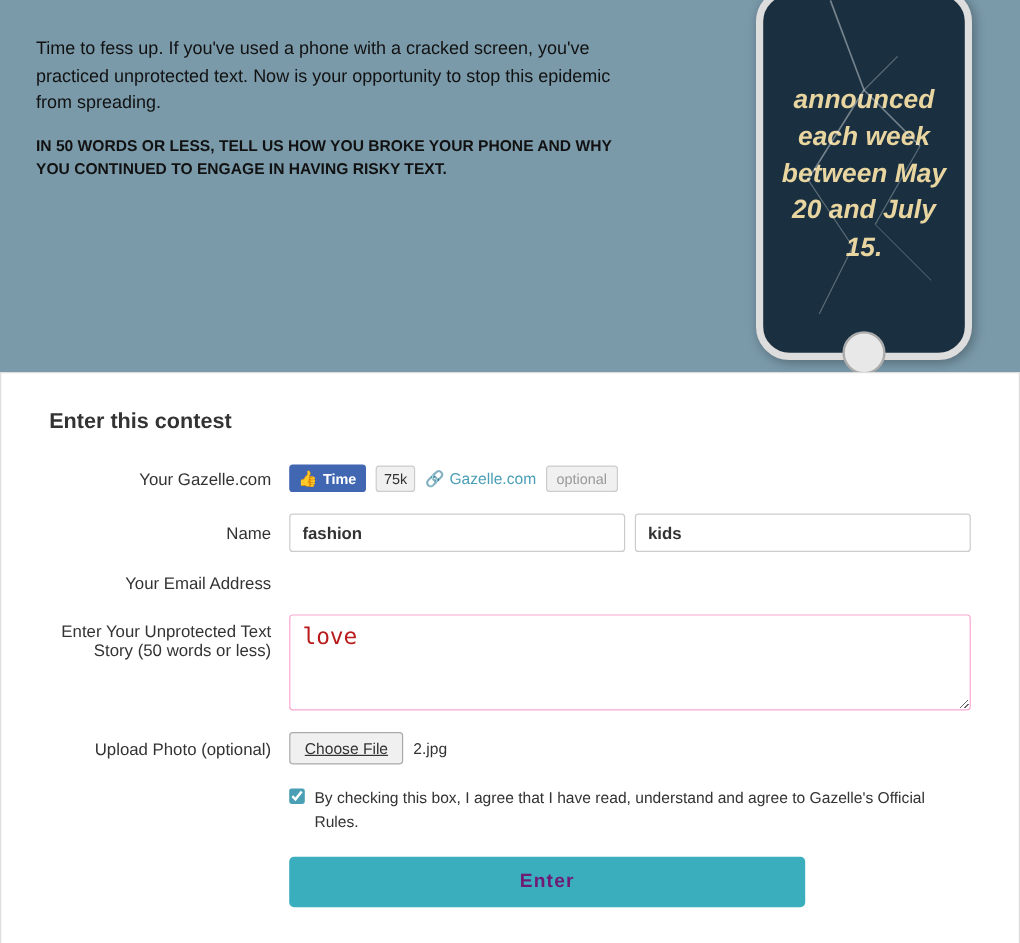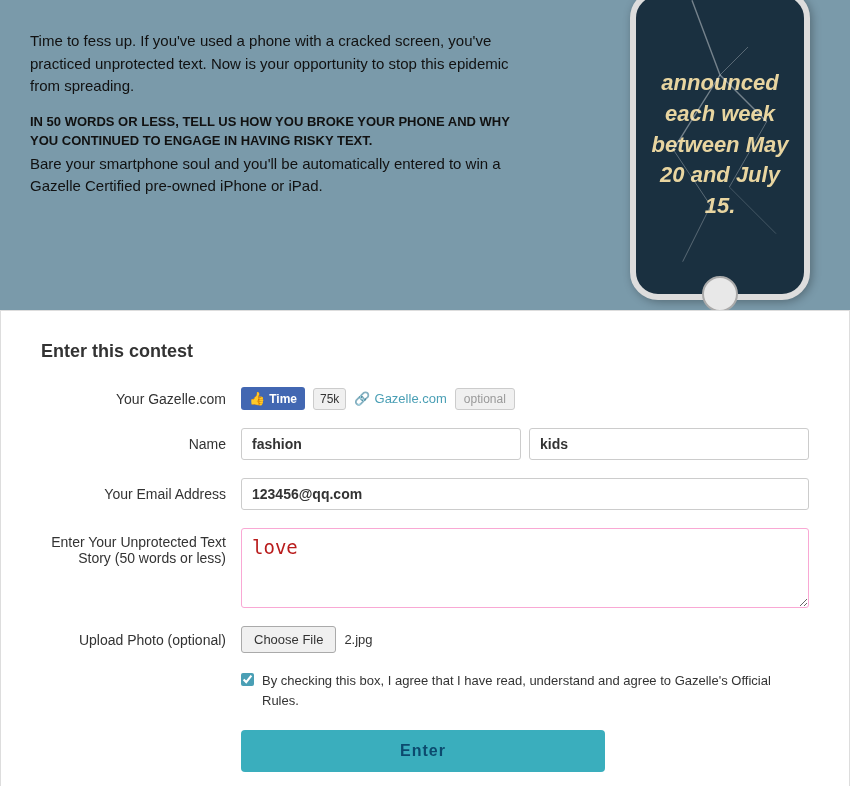--- a/index.html
+++ b/index.html
@@ -223,20 +223,21 @@
     }
 
     .choose-file-btn {
       background: #f0f0f0;
       border: 1px solid #aaa;
       border-radius: 3px;
       padding: 5px 12px;
       font-size: 13px;
       cursor: pointer;
       color: #333;
+      text-decoration: underline;
     }
 
     .file-name {
       font-size: 13px;
       color: #333;
     }
 
     
     .checkbox-row {
       display: flex;
@@ -258,25 +259,25 @@
       line-height: 1.5;
     }
 
     
     .enter-btn-row {
       margin-left: 200px;
     }
 
     .enter-btn {
       background: #3aaebd;
-      color: #0c4a6e;
+      color: #701a75;
       border: none;
       border-radius: 4px;
       padding: 12px 0;
-      width: 364px;
+      width: 430px;
       font-size: 16px;
       font-weight: bold;
       cursor: pointer;
       letter-spacing: 1px;
     }
 
     
     .crack-overlay {
       position: absolute;
       top: 0; left: 0;
@@ -287,21 +288,20 @@
   </style>
 </head>
 <body>
 
 <div class="page-wrapper">
 
   <div class="hero">
     <div class="hero-text">
       <p>Time to fess up. If you've used a phone with a cracked screen, you've practiced unprotected text. Now is your opportunity to stop this epidemic from spreading.</p>
       <p class="bold-text">IN 50 WORDS OR LESS, TELL US HOW YOU BROKE YOUR PHONE AND WHY YOU CONTINUED TO ENGAGE IN HAVING RISKY TEXT.</p>
-      <p>Bare your smartphone soul and you'll be automatically entered to win a Gazelle Certified pre-owned iPhone or iPad.</p>
     </div>
 
     <div class="phone-container">
       <div class="phone-body">
         <div class="phone-screen-text">announced each week between May 20 and July 15.</div>
 
         <svg class="crack-overlay" viewBox="0 0 180 310">
           <line x1="60" y1="0" x2="90" y2="80" stroke="rgba(255,255,255,0.4)" stroke-width="1.5"></line>
           <line x1="90" y1="80" x2="40" y2="160" stroke="rgba(255,255,255,0.4)" stroke-width="1.5"></line>
           <line x1="90" y1="80" x2="140" y2="130" stroke="rgba(255,255,255,0.4)" stroke-width="1.5"></line>
@@ -338,21 +338,20 @@
     <div class="form-row">
       <div class="form-label">Name</div>
       <div class="name-inputs">
         <input type="text" class="form-input" value="fashion" style="">
         <input type="text" class="form-input" value="kids" style="">
       </div>
     </div>
 
     <div class="form-row">
       <div class="form-label">Your Email Address</div>
-      <input type="email" class="form-input" value="123456@qq.com" style="">
     </div>
 
     <div class="form-row">
       <div class="form-label multiline">Enter Your Unprotected Text Story (50 words or less)</div>
       <textarea class="story-textarea" style="">love</textarea>
     </div>
 
     <div class="form-row">
       <div class="form-label">Upload Photo (optional)</div>
       <div class="file-upload-area">

